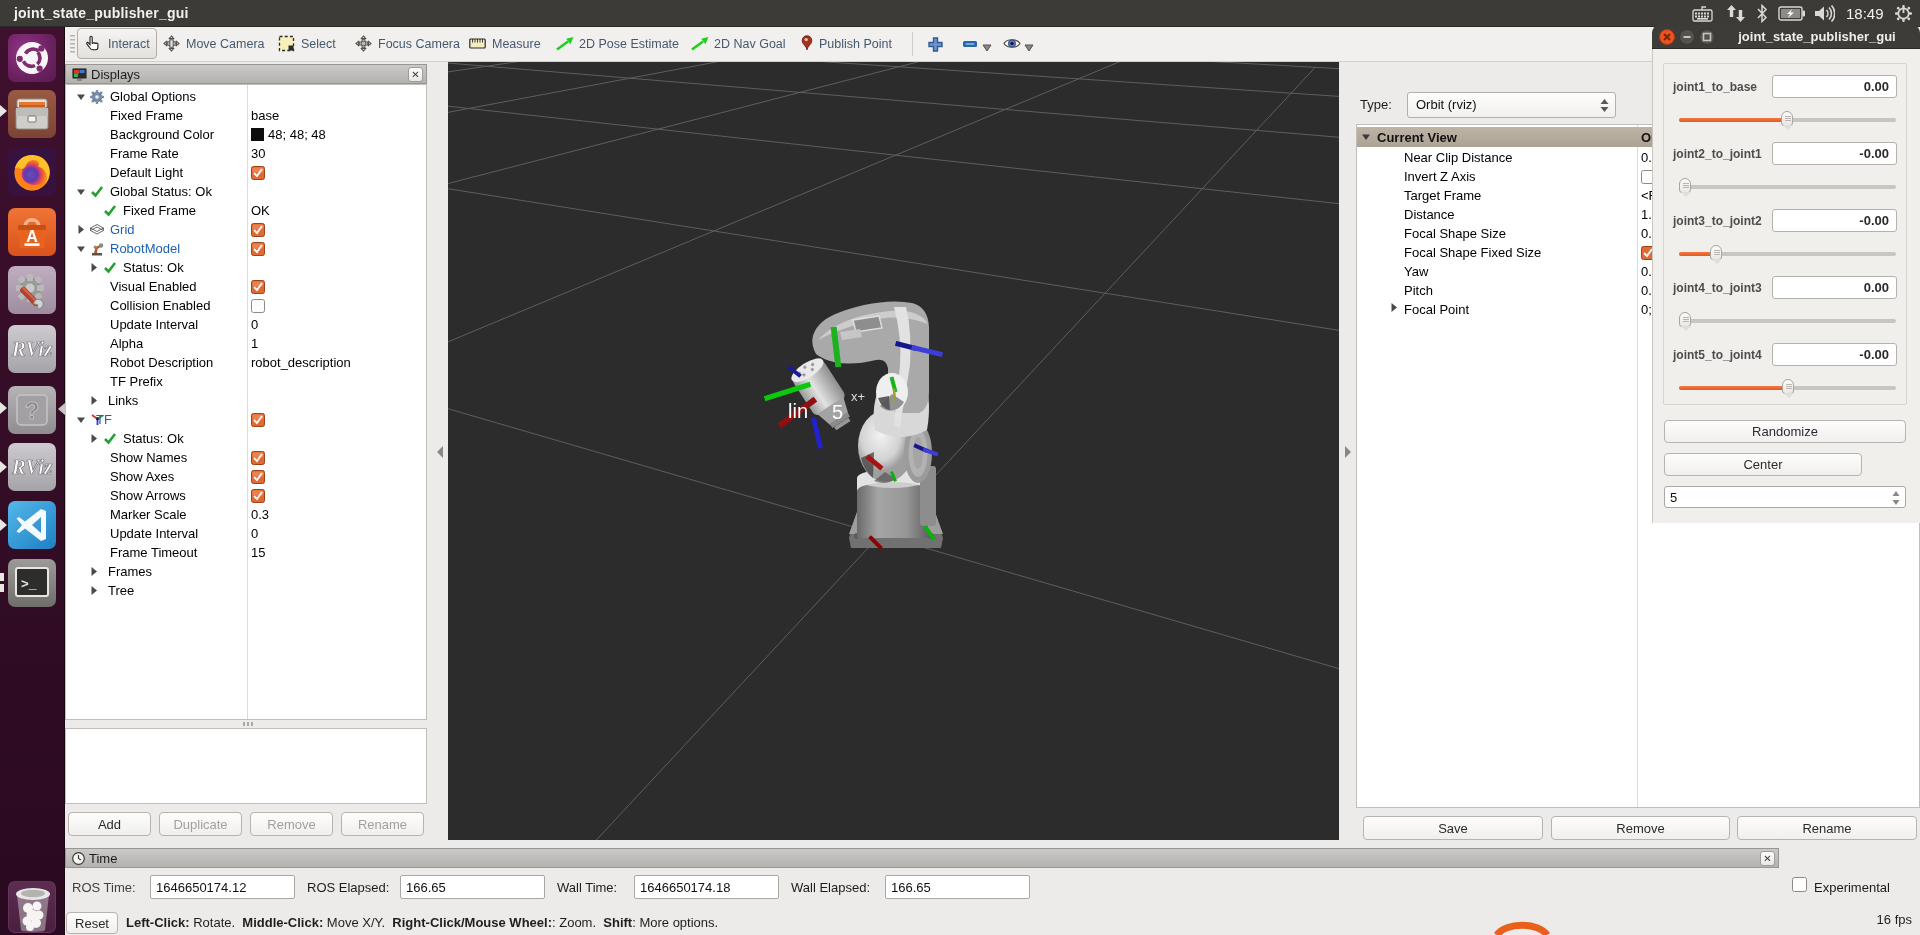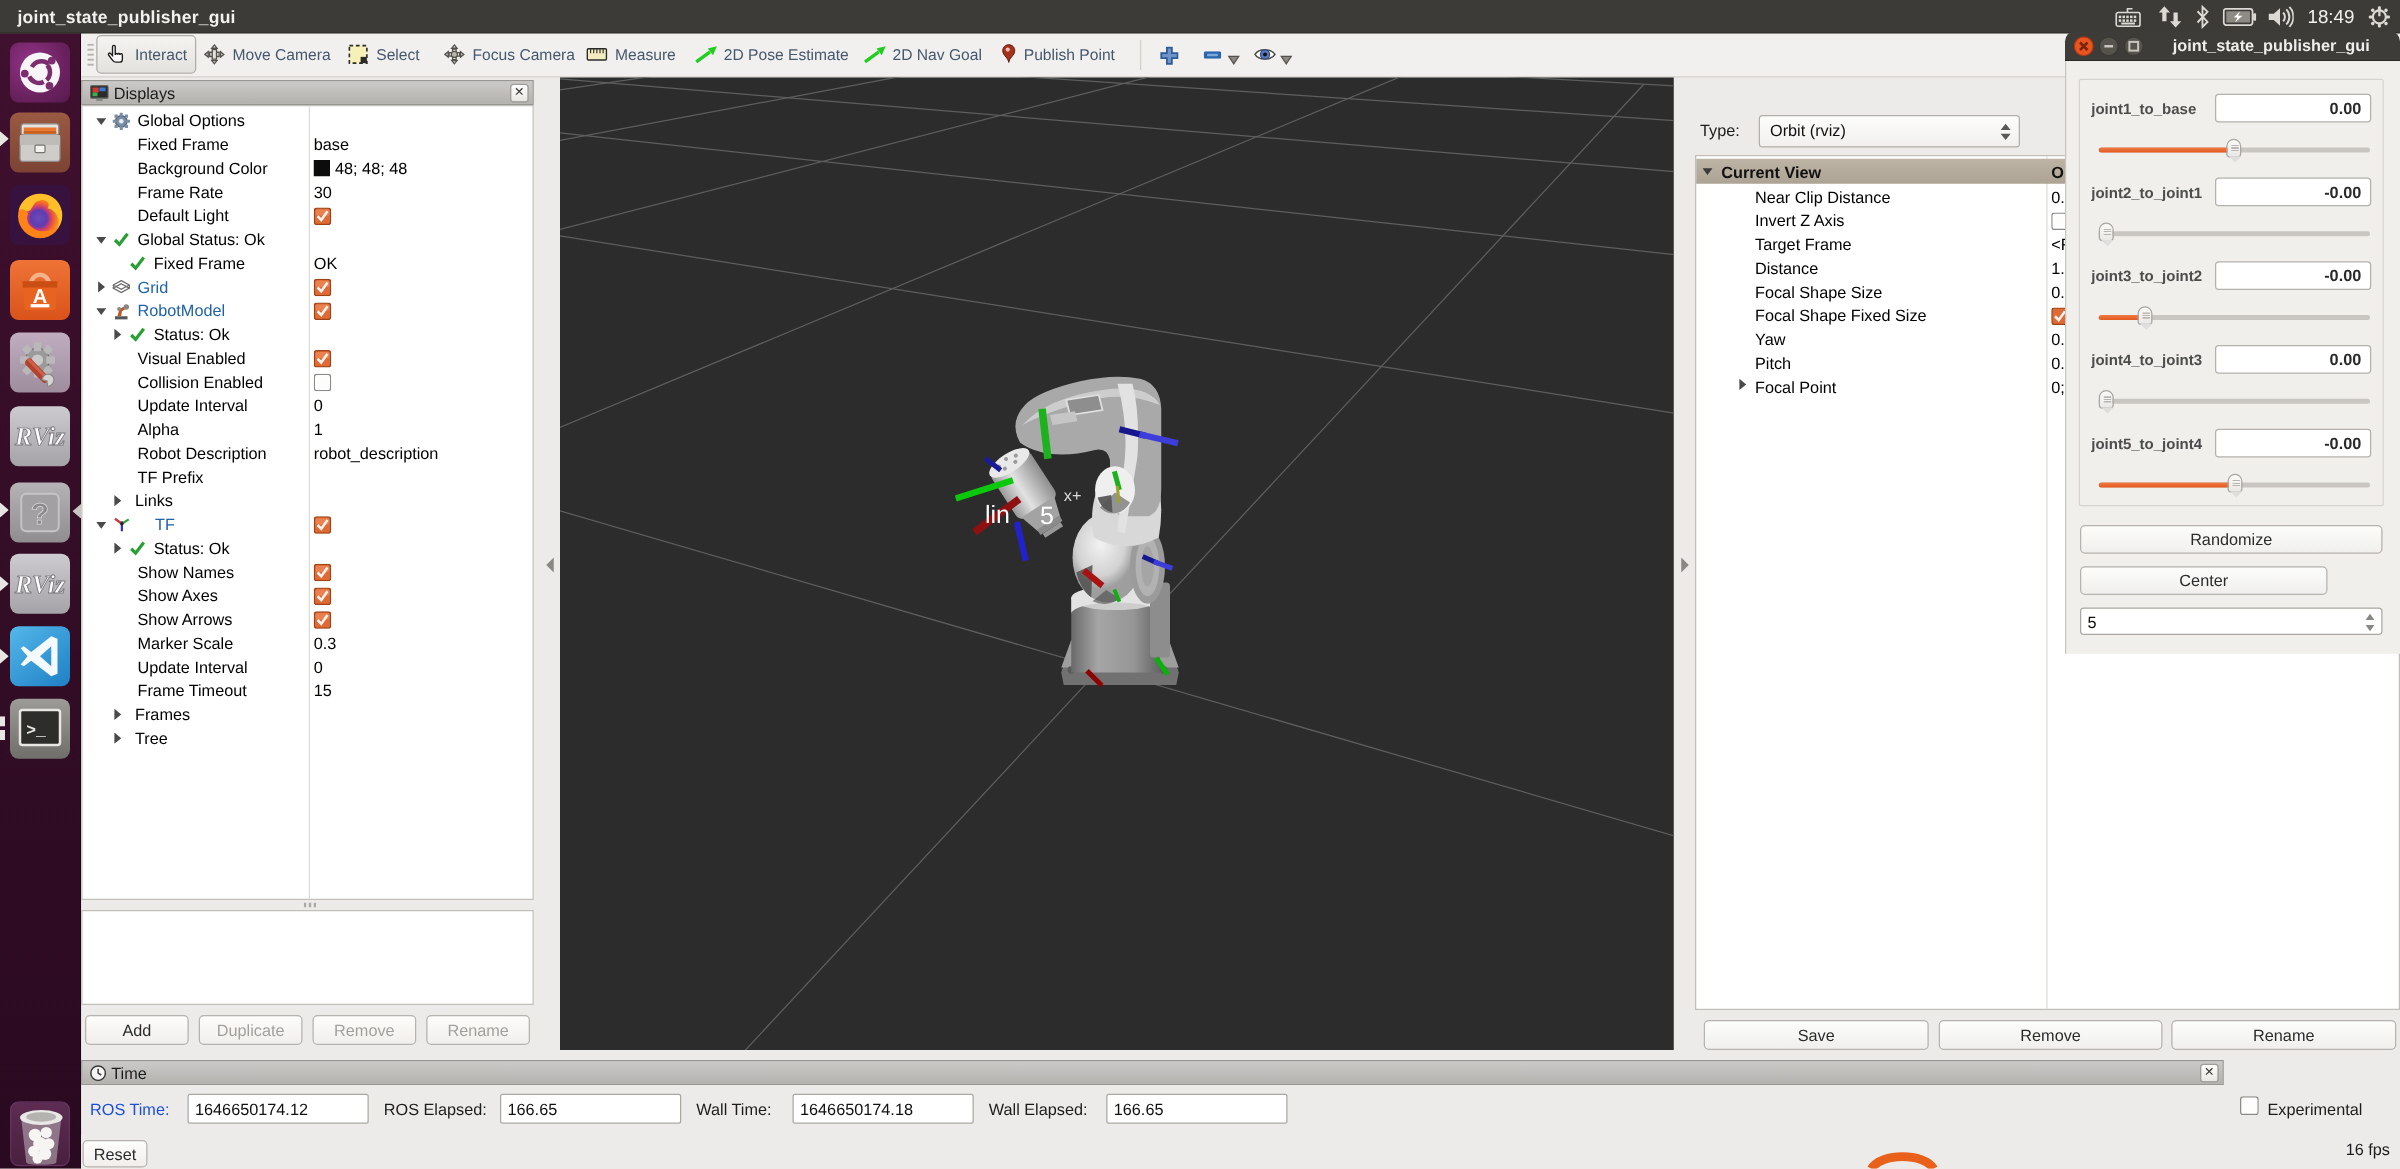--- a/index.html
+++ b/index.html
@@ -468,21 +468,21 @@
         <path d="M0 1.5 L8 1.5 L4 7 Z" fill="#4a4a4a"></path>
       </svg>
       <svg style="position:absolute;left:25px;top:2px" width="15" height="15">
         <g stroke-width="1.8" fill="none">
           <path d="M7.5 13 V5" stroke="#3535d0"></path>
           <path d="M7.5 7 L2 3" stroke="#d03535"></path>
           <path d="M7.5 7 L13 3.5" stroke="#35a035"></path>
         </g>
         <circle cx="7.5" cy="7" r="1.4" fill="#222"></circle>
       </svg>
-      <span class="blue" style="position:absolute;left:59px;top:2px">TF</span>
+      <span class="blue" style="position:absolute;left:31px;top:2px">TF</span>
       <svg style="position:absolute;left:186px;top:3px" width="14" height="14">
         <rect x="0.5" y="0.5" width="13" height="13" rx="2" fill="#e06a35" stroke="#9d4315"></rect>
         <rect x="1.5" y="1.5" width="11" height="5" rx="1.5" fill="#ea8150"></rect>
         <path d="M3 7 L6 10 L11 3" fill="none" stroke="#fdf3ee" stroke-width="2"></path>
       </svg>
     </div>
 <div class="row" style="left:0;top:364.5px;width:360px">
       <svg style="position:absolute;left:25px;top:5px" width="8" height="9">
         <path d="M1.5 0 L7 4.5 L1.5 9 Z" fill="#4a4a4a"></path>
       </svg>
@@ -699,35 +699,36 @@
     <div class="row" style="left:285px;top:236px">0; 0; 0</div>
 <button class="qbtn" style="left:7px;top:752px;width:180px;height:24px">Save</button>
 <button class="qbtn" style="left:195px;top:752px;width:179px;height:24px">Remove</button>
 <button class="qbtn" style="left:381px;top:752px;width:180px;height:24px">Rename</button>
 </div>
 <div class="abs" id="timepanel">
 <div class="phead"><svg style="margin:0 4px 0 6px" width="13" height="13" viewBox="0 0 13 13">
         <circle cx="6.5" cy="6.5" r="5.8" fill="#f5f5f3" stroke="#3a3a3a" stroke-width="1.2"></circle>
         <path d="M6.5 3 V6.5 L9 8" fill="none" stroke="#3a3a3a" stroke-width="1.2"></path>
       </svg>Time<span class="pclose" style="right:3px">✕</span></div>
-<div class="row" style="left:7px;top:30px;color:#1d4ed8">ROS Time:</div>
+<div class="row" style="left:7px;top:30px;color:#404040">ROS Time:</div>
 <div class="inbox" style="left:85px;top:27px;width:145px;height:24px">1646650174.12</div>
 <div class="row" style="left:242px;top:30px;color:#1c1c1c">ROS Elapsed:</div>
 <div class="inbox" style="left:335px;top:27px;width:145px;height:24px">166.65</div>
 <div class="row" style="left:492px;top:30px;color:#1c1c1c">Wall Time:</div>
 <div class="inbox" style="left:569px;top:27px;width:145px;height:24px">1646650174.18</div>
 <div class="row" style="left:726px;top:30px;color:#1c1c1c">Wall Elapsed:</div>
 <div class="inbox" style="left:820px;top:27px;width:145px;height:24px">166.65</div>
 <svg style="position:absolute;left:1727px;top:29px" width="15" height="15">
       <rect x="0.5" y="0.5" width="14" height="14" rx="2" fill="#fdfdfd" stroke="#8d8a85"></rect>
     </svg>
 <div class="row" style="left:1749px;top:30px;color:#1c1c1c">Experimental</div>
 </div>
 <div class="abs" id="statusbar">
 <button class="qbtn" style="left:1px;top:4px;width:52px;height:22px">Reset</button>
+<div style="position:absolute;left:61px;top:7px"><b>Left-Click:</b> Rotate.&nbsp; <b>Middle-Click:</b> Move X/Y.&nbsp; <b>Right-Click/Mouse Wheel:</b>: Zoom.&nbsp; <b>Shift</b>: More options.</div>
 <div style="position:absolute;right:8px;top:4px;font-size:13px">16 fps</div>
 <svg style="position:absolute;left:1428px;top:12px" width="58" height="15">
       <path d="M4 15 C12 2 46 2 54 15" fill="none" stroke="#e8601a" stroke-width="7"></path>
     </svg>
 </div>
 <div class="abs" id="jspdlg">
 <div style="position:absolute;left:0;top:0;width:268px;height:24px;background:#3e3c38;border-radius:8px 8px 0 0;border-bottom:1px solid #2a2925">
 <svg style="position:absolute;left:7px;top:4px" width="16" height="16">
         <circle cx="8" cy="8" r="7.5" fill="#ea5420" stroke="#b03a10"></circle>
         <path d="M5 5 L11 11 M11 5 L5 11" stroke="#77260c" stroke-width="2"></path>

